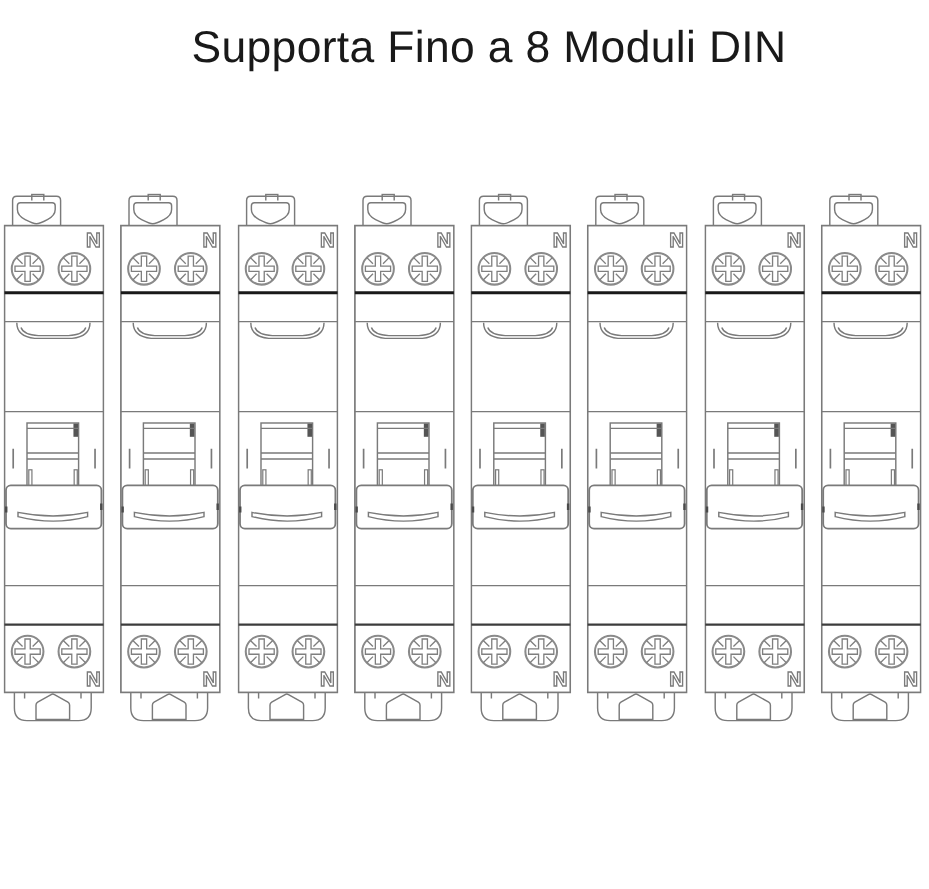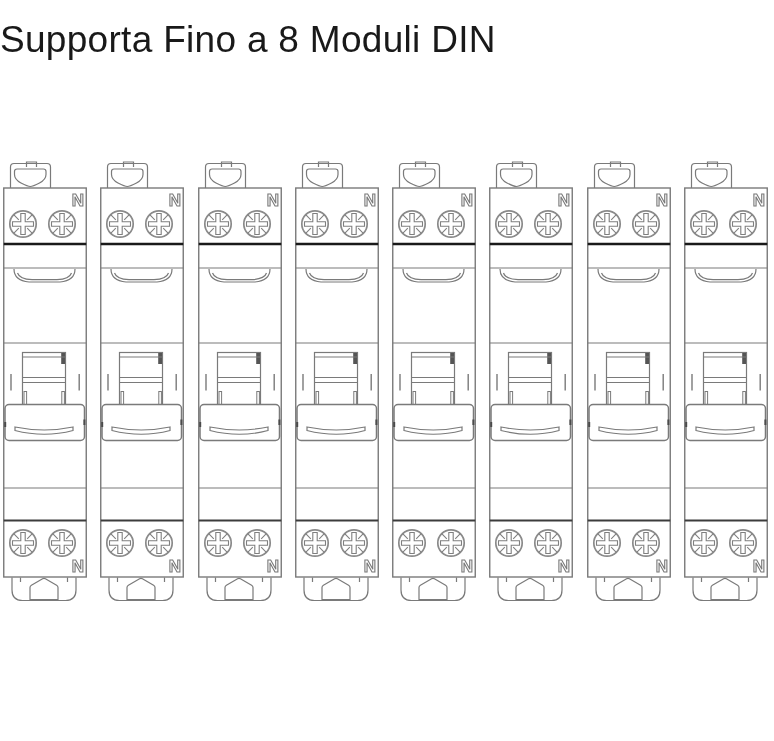--- a/index.html
+++ b/index.html
@@ -13,26 +13,28 @@
   }
   .page {
     position: relative;
     width: 774px;
     height: 741px;
     background: #ffffff;
   }
   h1.title {
     margin: 0;
     padding-top: 17px;
+    text-align: center;
     font-size: 37px;
     line-height: 46px;
     font-weight: 400;
     letter-spacing: 0.3px;
     color: #191919;
     font-family: "Liberation Sans", "DejaVu Sans", sans-serif;
+    padding-left: 41px;
   }
   .modules-row {
     margin-top: 98px;
     padding: 0 6px 0 3px;
     display: flex;
     justify-content: space-between;
     align-items: flex-start;
   }
   .module {
     width: 84px;

